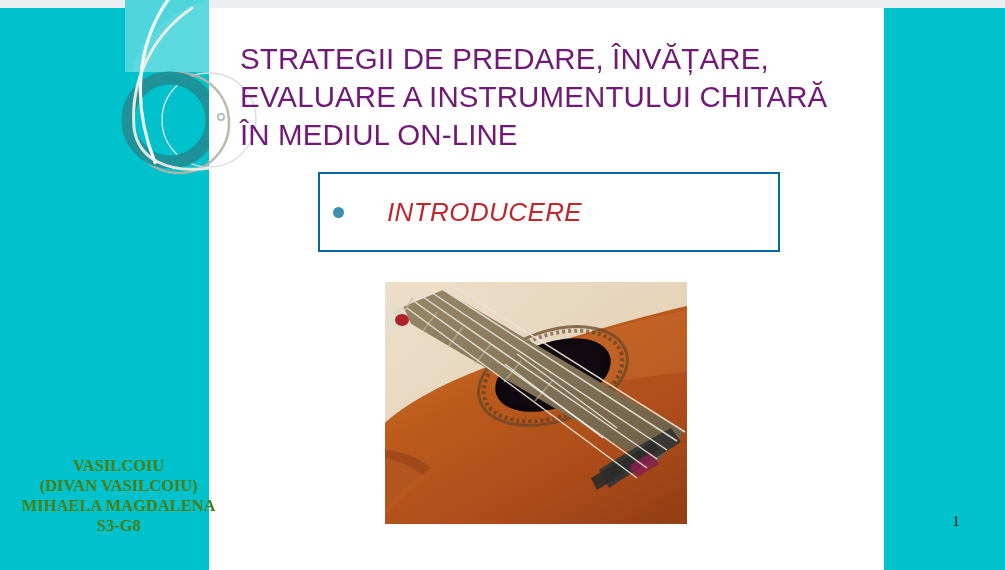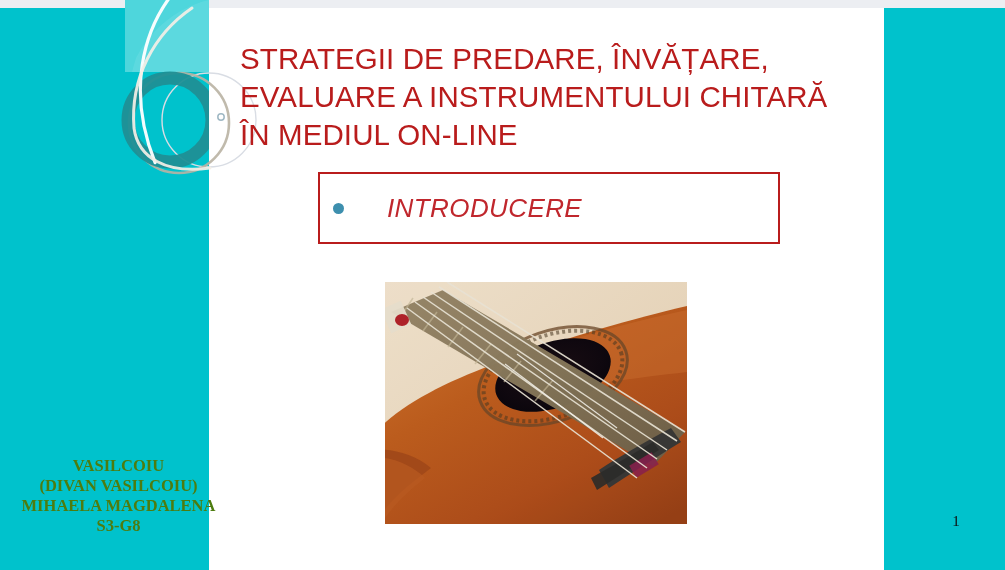--- a/index.html
+++ b/index.html
@@ -45,35 +45,35 @@
     left: 96px; top: 0px;
     width: 180px; height: 190px;
     pointer-events: none;
   }
 
   
   .title {
     position: absolute;
     left: 240px; top: 40px;
     width: 630px;
-    color: #b91c1c;
+    color: #701a75;
     font-size: 29.5px;
     line-height: 38px;
     letter-spacing: 0.1px;
     font-weight: 400;
     white-space: pre-line;
   }
 
   
   .bulletbox {
     position: absolute;
     left: 318px; top: 172px;
-    width: 462px; height: 72px;
+    width: 462px; height: 80px;
     background: #ffffff;
-    border: 2px solid #b91c1c;
+    border: 2px solid #0369a1;
     box-sizing: border-box;
   }
   .bullet-row {
     position: absolute;
     left: 0; top: 0;
     width: 100%; height: 100%;
     display: flex;
     align-items: center;
   }
   .bullet-dot {

